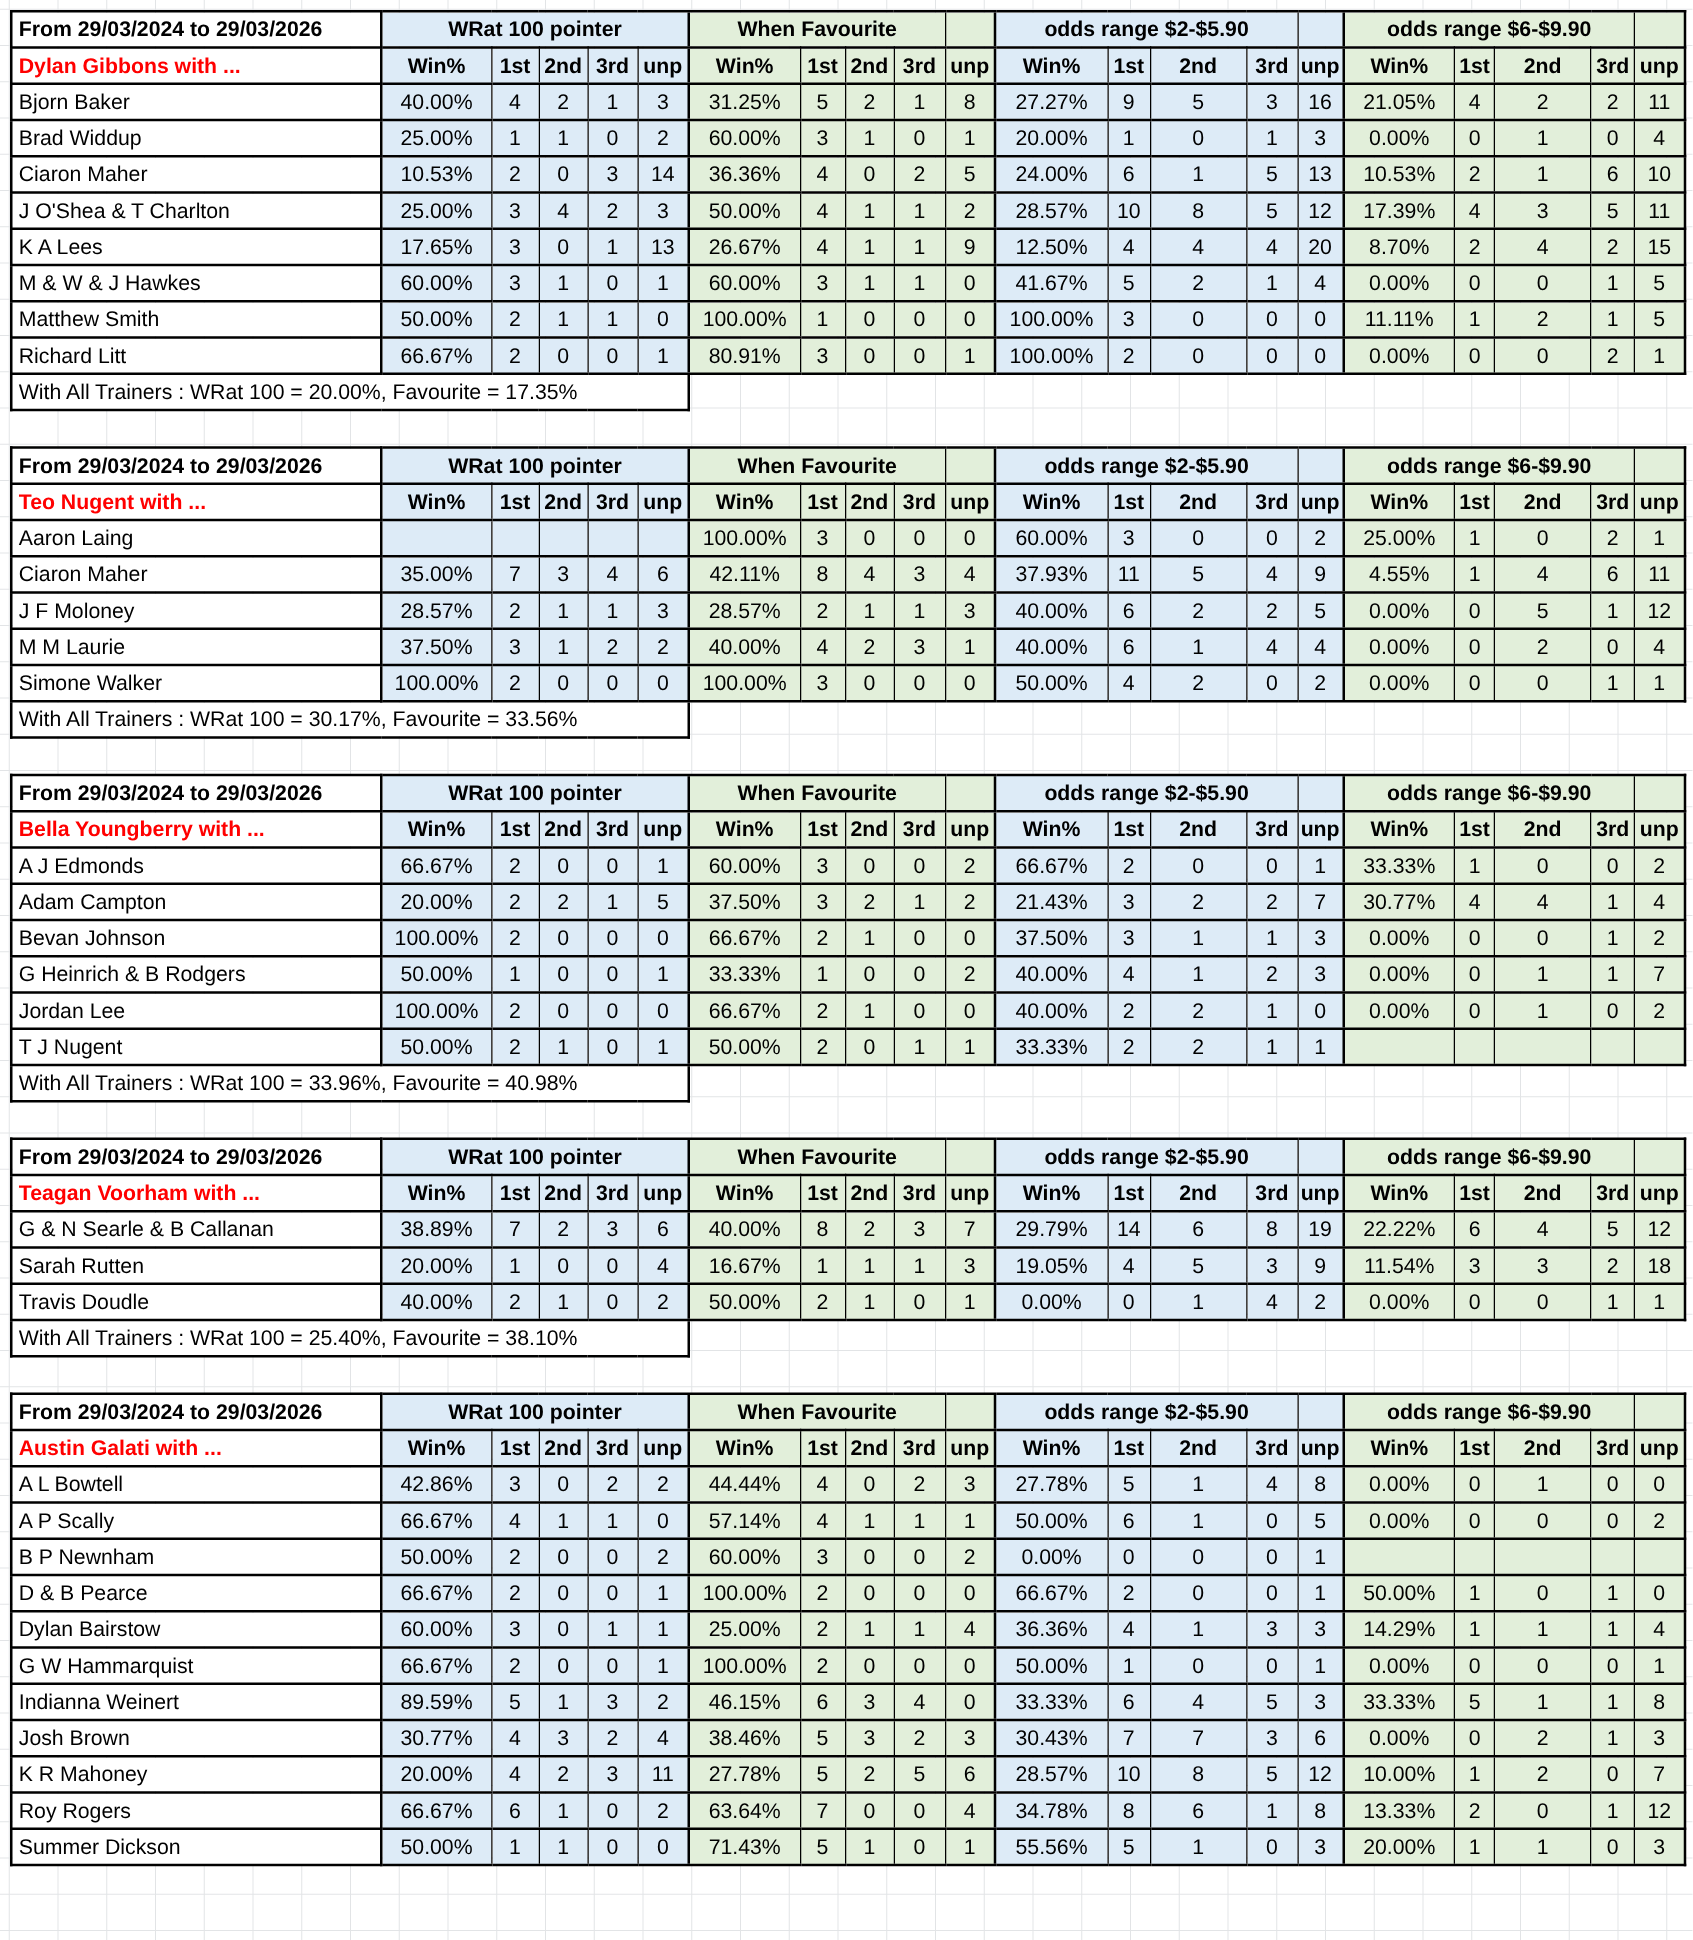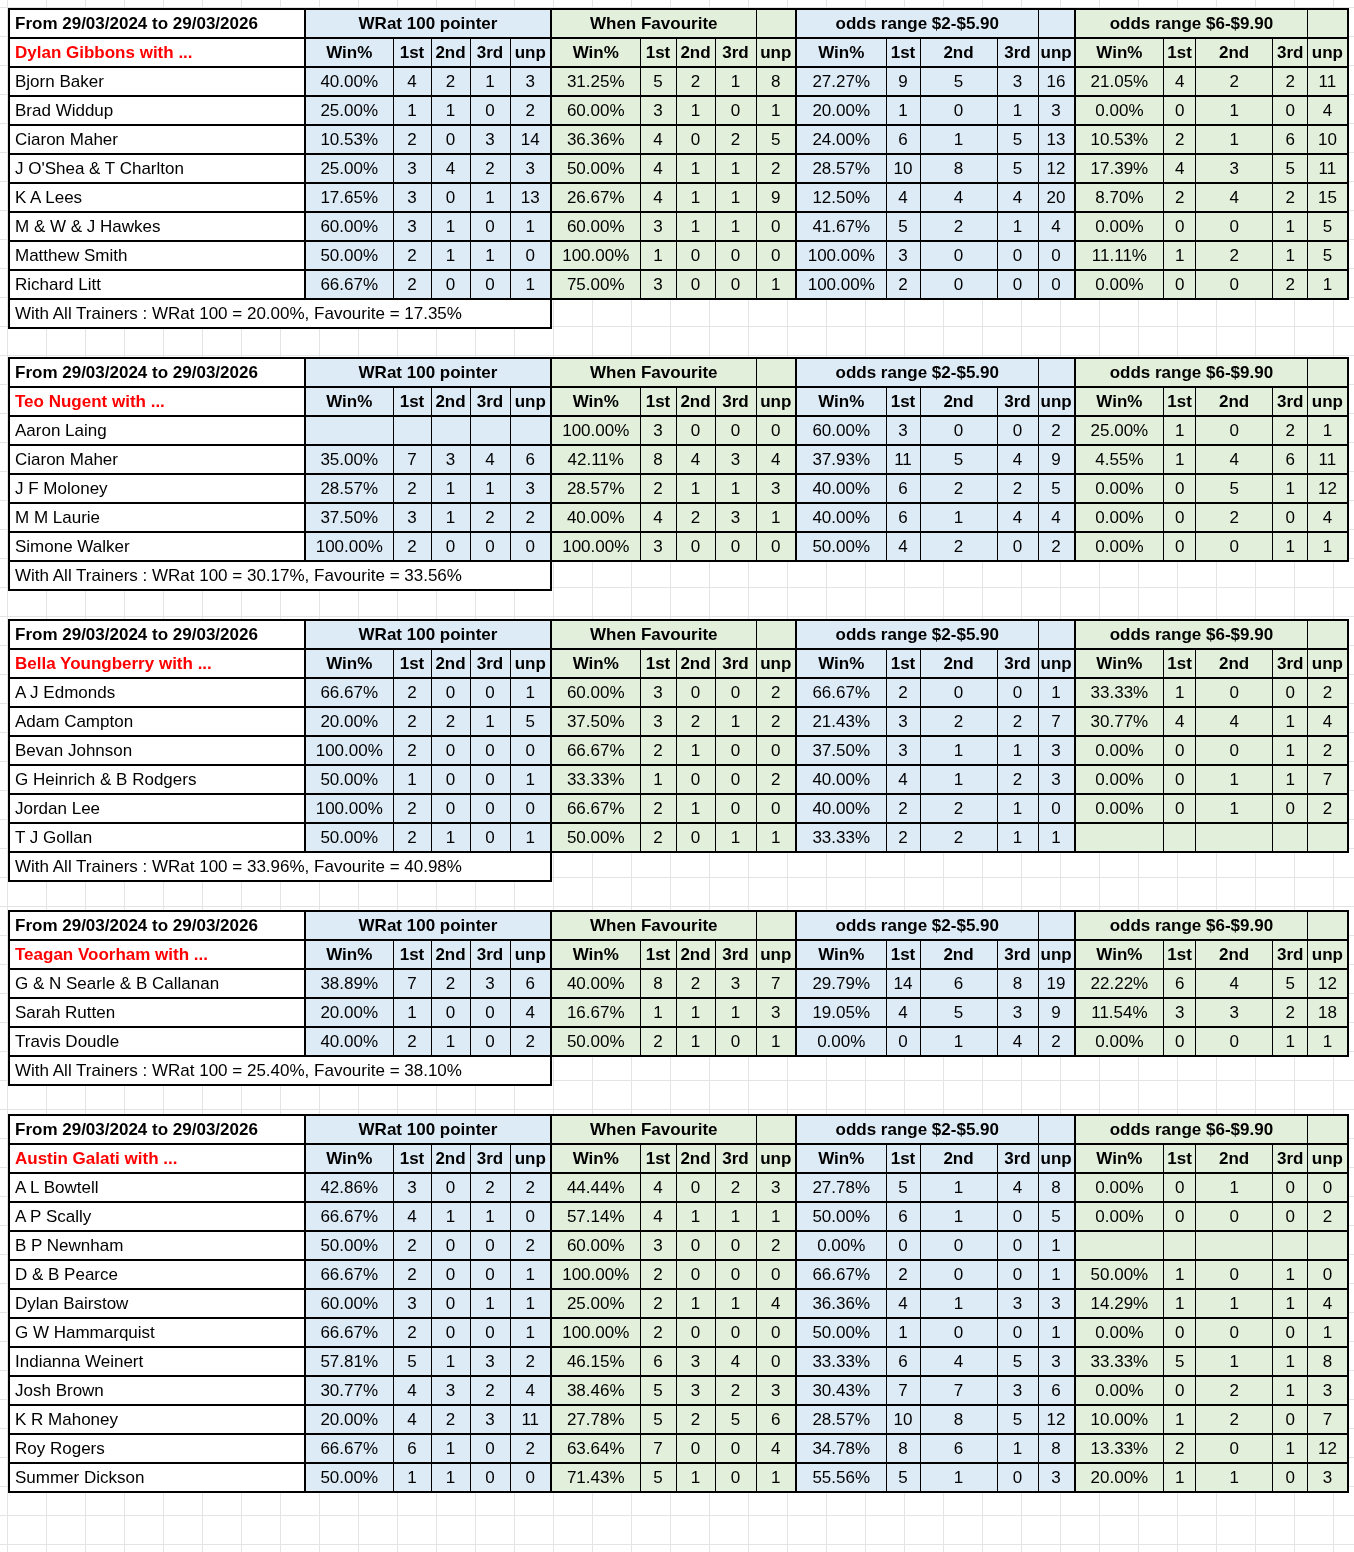--- a/index.html
+++ b/index.html
@@ -270,21 +270,21 @@
           <td class="green">1</td>
           <td class="green">5</td>
         </tr>
         <tr>
           <td class="name">Richard Litt</td>
           <td class="blue sb">66.67%</td>
           <td class="blue">2</td>
           <td class="blue">0</td>
           <td class="blue">0</td>
           <td class="blue">1</td>
-          <td class="green sb">75.00%</td>
+          <td class="green sb">80.91%</td>
           <td class="green">3</td>
           <td class="green">0</td>
           <td class="green">0</td>
           <td class="green">1</td>
           <td class="blue sb">100.00%</td>
           <td class="blue">2</td>
           <td class="blue">0</td>
           <td class="blue">0</td>
           <td class="blue">0</td>
           <td class="green sb">0.00%</td>
@@ -645,21 +645,21 @@
           <td class="blue">2</td>
           <td class="blue">1</td>
           <td class="blue">0</td>
           <td class="green sb">0.00%</td>
           <td class="green">0</td>
           <td class="green">1</td>
           <td class="green">0</td>
           <td class="green">2</td>
         </tr>
         <tr>
-          <td class="name">T J Gollan</td>
+          <td class="name">T J Nugent</td>
           <td class="blue sb">50.00%</td>
           <td class="blue">2</td>
           <td class="blue">1</td>
           <td class="blue">0</td>
           <td class="blue">1</td>
           <td class="green sb">50.00%</td>
           <td class="green">2</td>
           <td class="green">0</td>
           <td class="green">1</td>
           <td class="green">1</td>
@@ -1004,21 +1004,21 @@
           <td class="blue">0</td>
           <td class="blue">1</td>
           <td class="green sb">0.00%</td>
           <td class="green">0</td>
           <td class="green">0</td>
           <td class="green">0</td>
           <td class="green">1</td>
         </tr>
         <tr>
           <td class="name">Indianna Weinert</td>
-          <td class="blue sb">57.81%</td>
+          <td class="blue sb">89.59%</td>
           <td class="blue">5</td>
           <td class="blue">1</td>
           <td class="blue">3</td>
           <td class="blue">2</td>
           <td class="green sb">46.15%</td>
           <td class="green">6</td>
           <td class="green">3</td>
           <td class="green">4</td>
           <td class="green">0</td>
           <td class="blue sb">33.33%</td>

